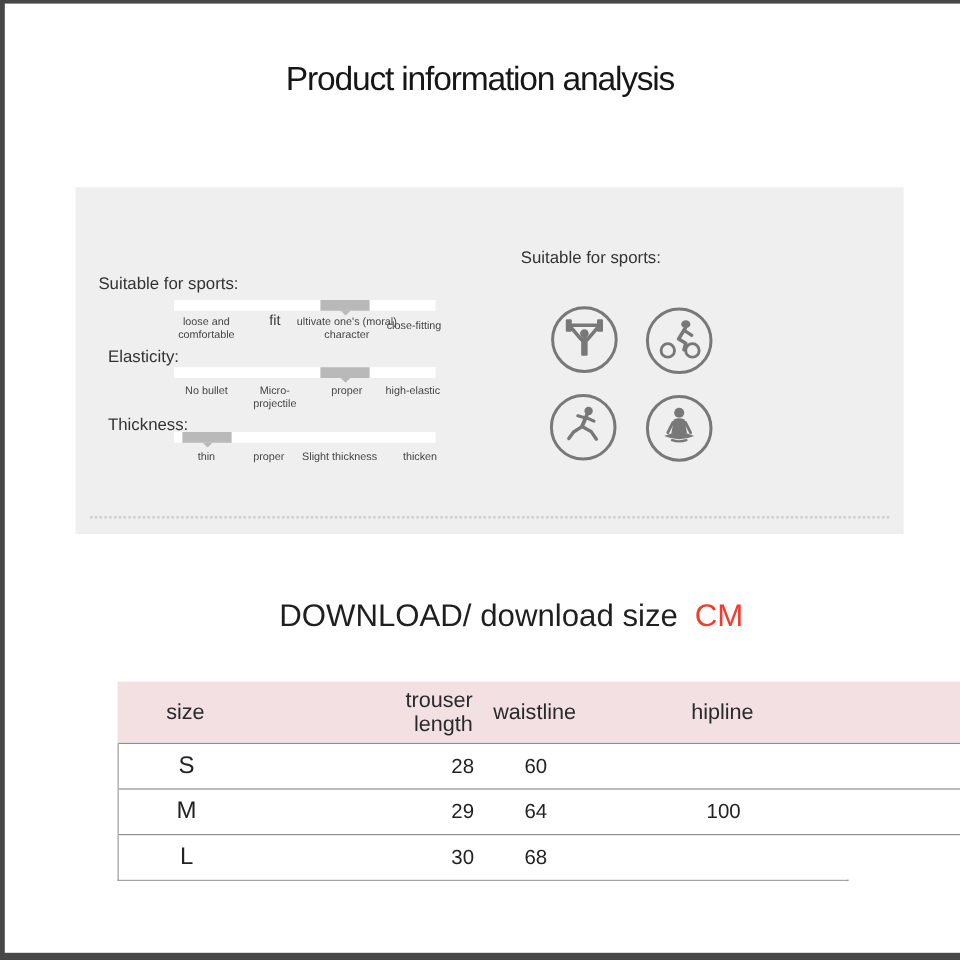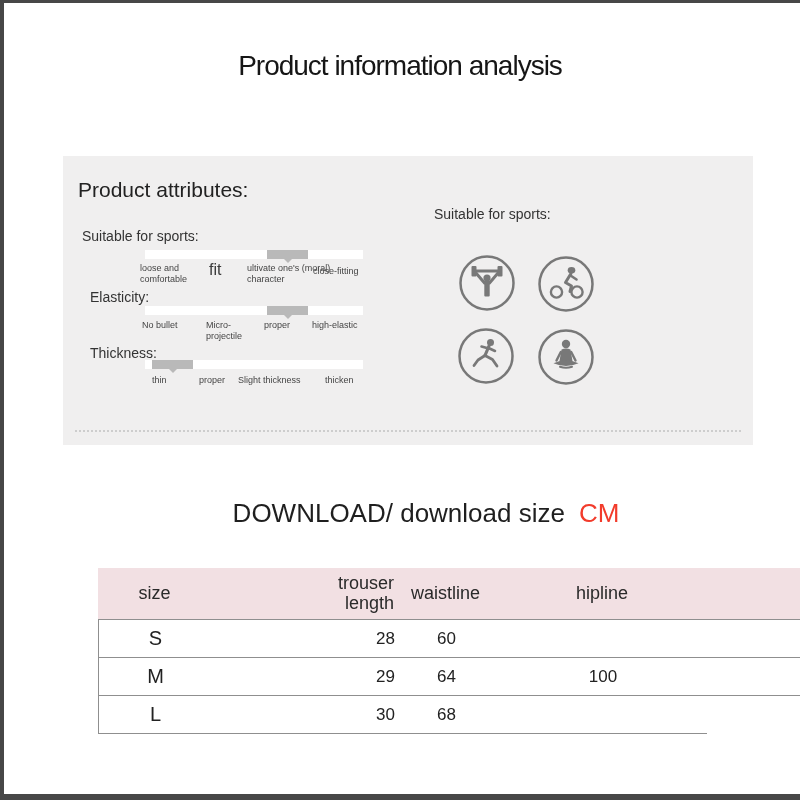--- a/index.html
+++ b/index.html
@@ -33,23 +33,23 @@
   .bar.b2{top:150px;}
   .bar.b3{top:204px;}
   .seg{position:absolute;top:0;width:41px;height:9px;background:#b9b9b9;}
   .seg .ptr{
     position:absolute;left:50%;top:9px;margin-left:-4px;width:0;height:0;
     border-left:4px solid transparent;border-right:4px solid transparent;
     border-top:4px solid #b9b9b9;
   }
   .opt{
     position:absolute;font-size:9px;line-height:1.25;color:#454545;
-    text-align:left;display:inline-block;
-  }
-  .opt.big{font-size:16px;color:#3a3a3a;}
+    text-align:center;display:inline-block;
+  }
+  .opt.big{font-size:12px;color:#3a3a3a;}
 
   
   .sports-heading{position:absolute;left:371px;top:50px;font-size:14px;color:#333;}
   .sport-icon{position:absolute;width:58px;height:58px;}
   .sport-icon svg{display:block;}
   .ic-stroke{stroke:#787878;fill:none;}
   .ic-fill{fill:#787878;stroke:none;}
   .ic-line{stroke:#787878;fill:none;stroke-linecap:round;stroke-linejoin:round;}
 
   .dotline{position:absolute;left:12px;top:274px;width:666px;border-top:2px dotted #cdcdcd;}
@@ -77,21 +77,20 @@
 </head>
 <body>
 
 <div class="frame-top"></div>
 <div class="frame-left"></div>
 <div class="frame-bottom"></div>
 
 <h1 class="title">Product information analysis</h1>
 
 <section class="card">
-  <h2 class="card-heading">Product attributes:</h2>
 
   <div class="attr-label l1">Suitable for sports:</div>
   <div class="bar b1">
     <div class="seg" style="left:122px;">
         <i class="ptr"></i>
       </div>
   </div>
   <span class="opt" style="left:77px;top:107px;width:64px;">loose and comfortable</span>
   <span class="opt big" style="left:146px;top:104px;width:40px;">fit</span>
   <span class="opt" style="left:184px;top:107px;width:84px;">ultivate one's (moral) character</span>

